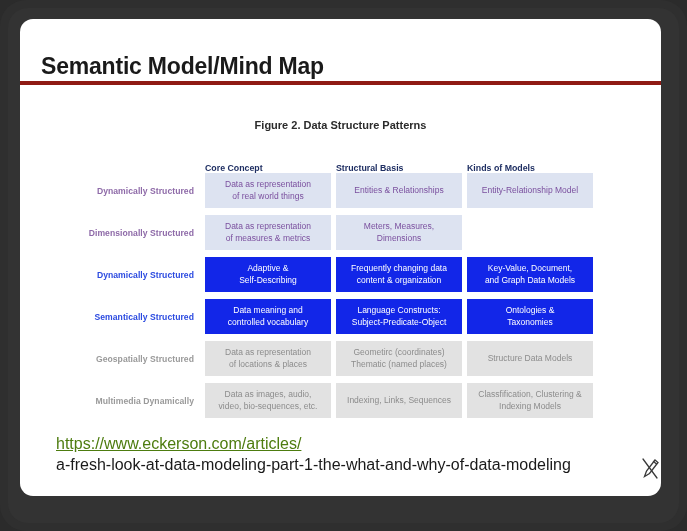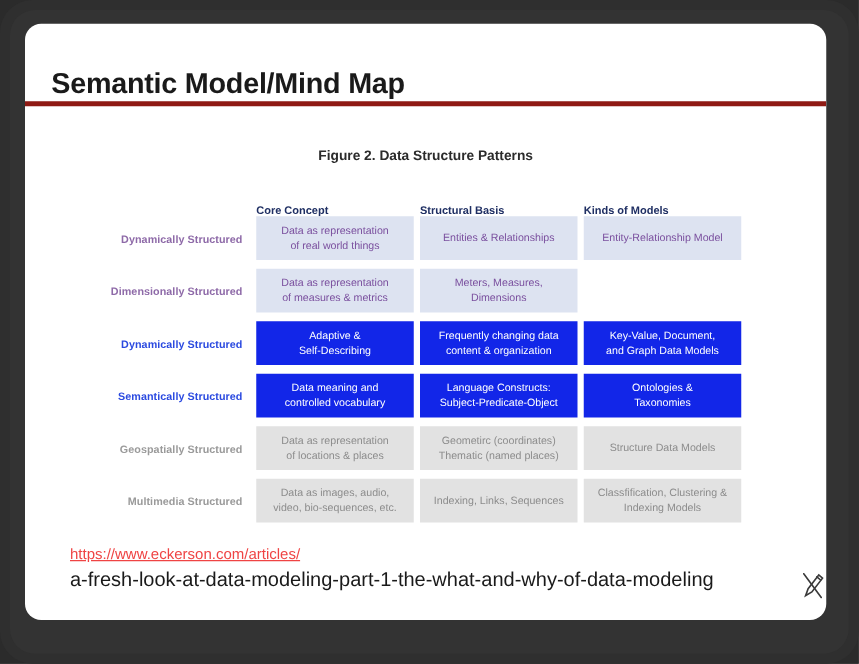--- a/index.html
+++ b/index.html
@@ -163,22 +163,22 @@
   .theme-gray .row-label { color: #9a9a9a; }
 
   
   #source-link-block {
     position: absolute;
     left: 36px;
     top: 414px;
     width: 600px;
   }
   #source-url-line1 {
-    font-size: 12px;
-    color: #ef4444;
+    font-size: 16px;
+    color: #4d7c0f;
     text-decoration: underline;
     line-height: 21px;
     display: inline-block;
   }
   #source-url-line2 {
     font-size: 16px;
     color: #1a1a1a;
     line-height: 21px;
     display: inline-block;
     white-space: nowrap;
@@ -244,21 +244,21 @@
         </div>
 
         <div class="matrix-row theme-gray">
           <div class="row-label">Geospatially Structured</div>
           <div class="cell">Data as representation<br>of locations &amp; places</div>
           <div class="cell">Geometirc (coordinates)<br>Thematic (named places)</div>
           <div class="cell">Structure Data Models</div>
         </div>
 
         <div class="matrix-row theme-gray">
-          <div class="row-label">Multimedia Structured</div>
+          <div class="row-label">Multimedia Dynamically</div>
           <div class="cell">Data as images, audio,<br>video, bio-sequences, etc.</div>
           <div class="cell">Indexing, Links, Sequences</div>
           <div class="cell">Classfification, Clustering &amp;<br>Indexing Models</div>
         </div>
 
       </div>
     </div>
 
     <div id="source-link-block">
       <a id="source-url-line1" href="#">https://www.eckerson.com/articles/</a><br>

